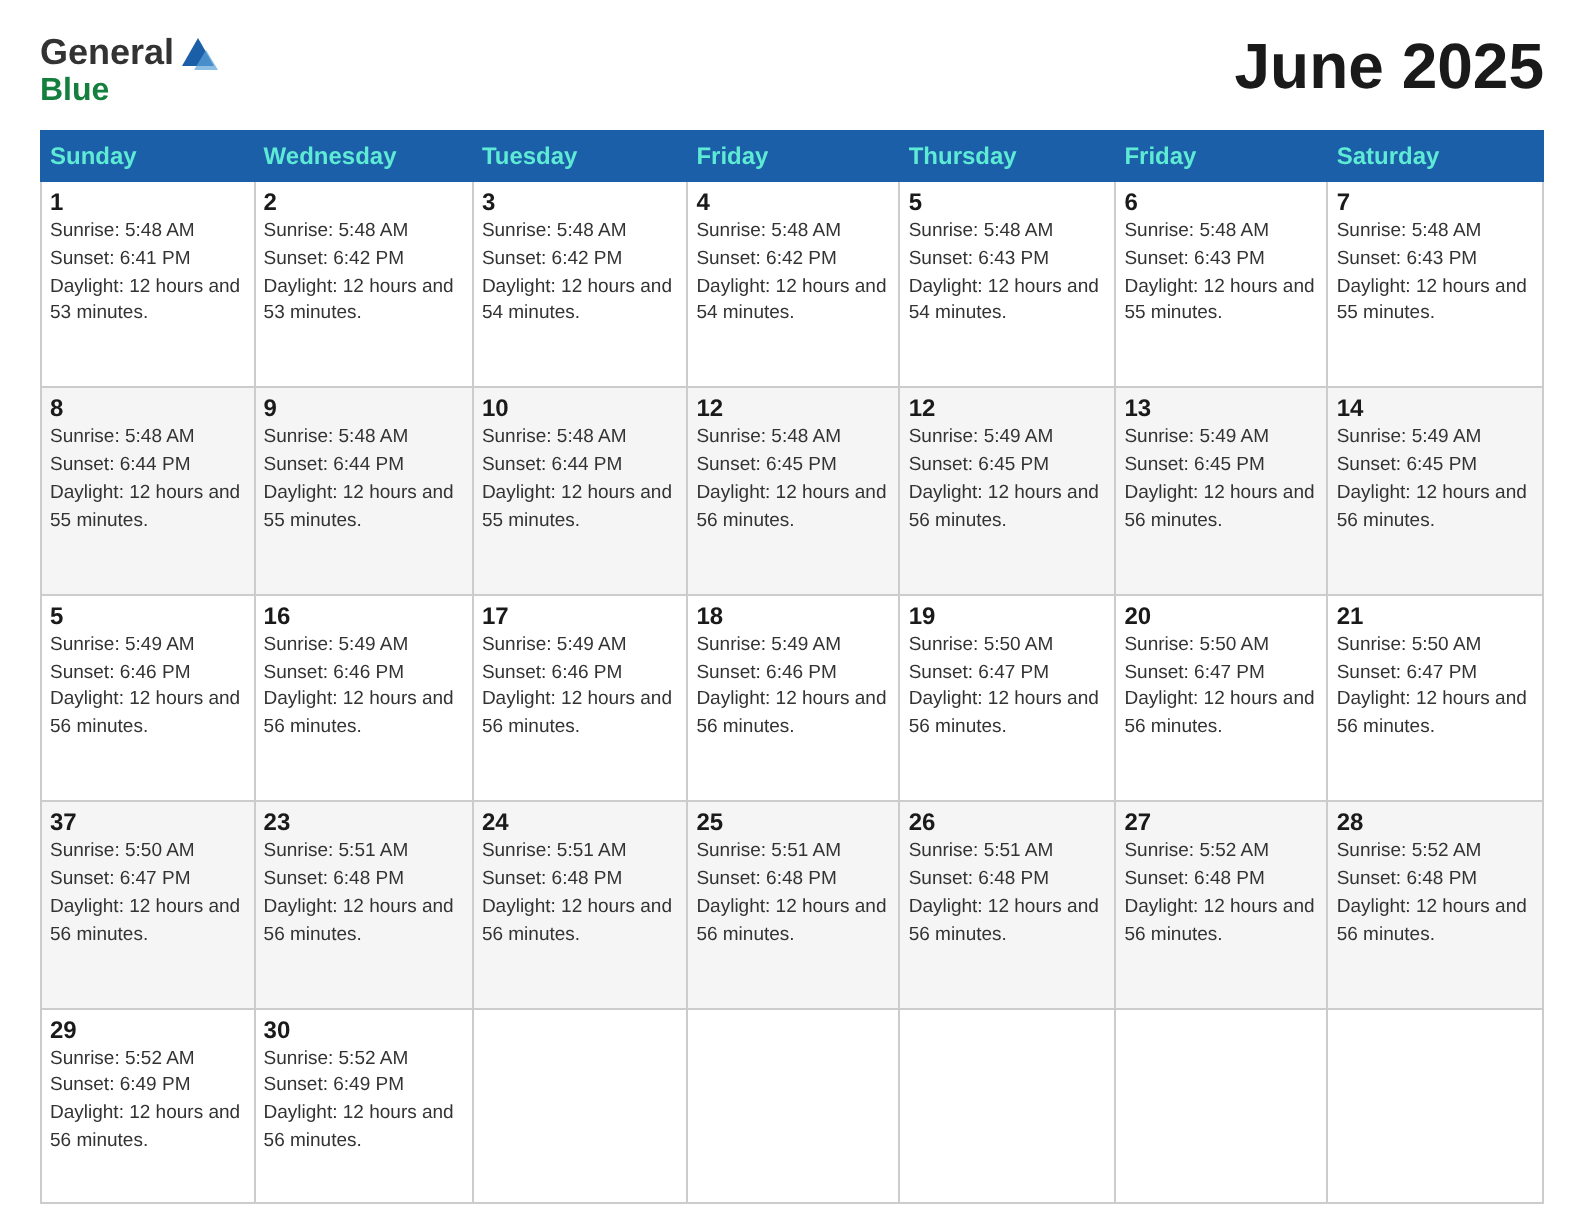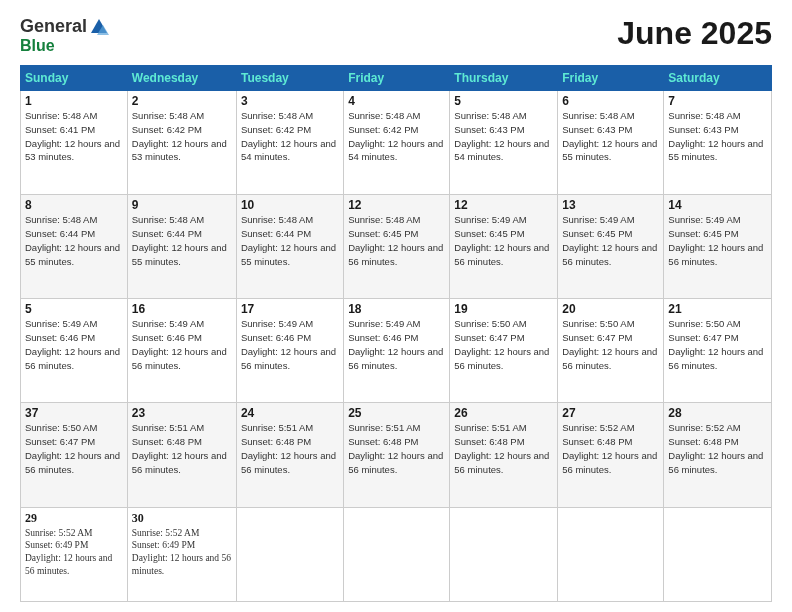--- a/index.html
+++ b/index.html
@@ -93,21 +93,20 @@
     .day-detail {
       font-size: 9.5px;
       color: #333;
       line-height: 1.35;
     }
     .empty-cell {
       background: #fff !important;
     }
     .last-row td {
       height: 68px;
-      font-family: Liberation Serif, serif;
     }
   </style>
 </head>
 <body>
 
 <div class="page">
   <div class="header">
     <div class="logo">
       <div style="display:flex;flex-direction:column;align-items:flex-start;">
         <div style="display:flex;align-items:center;">

